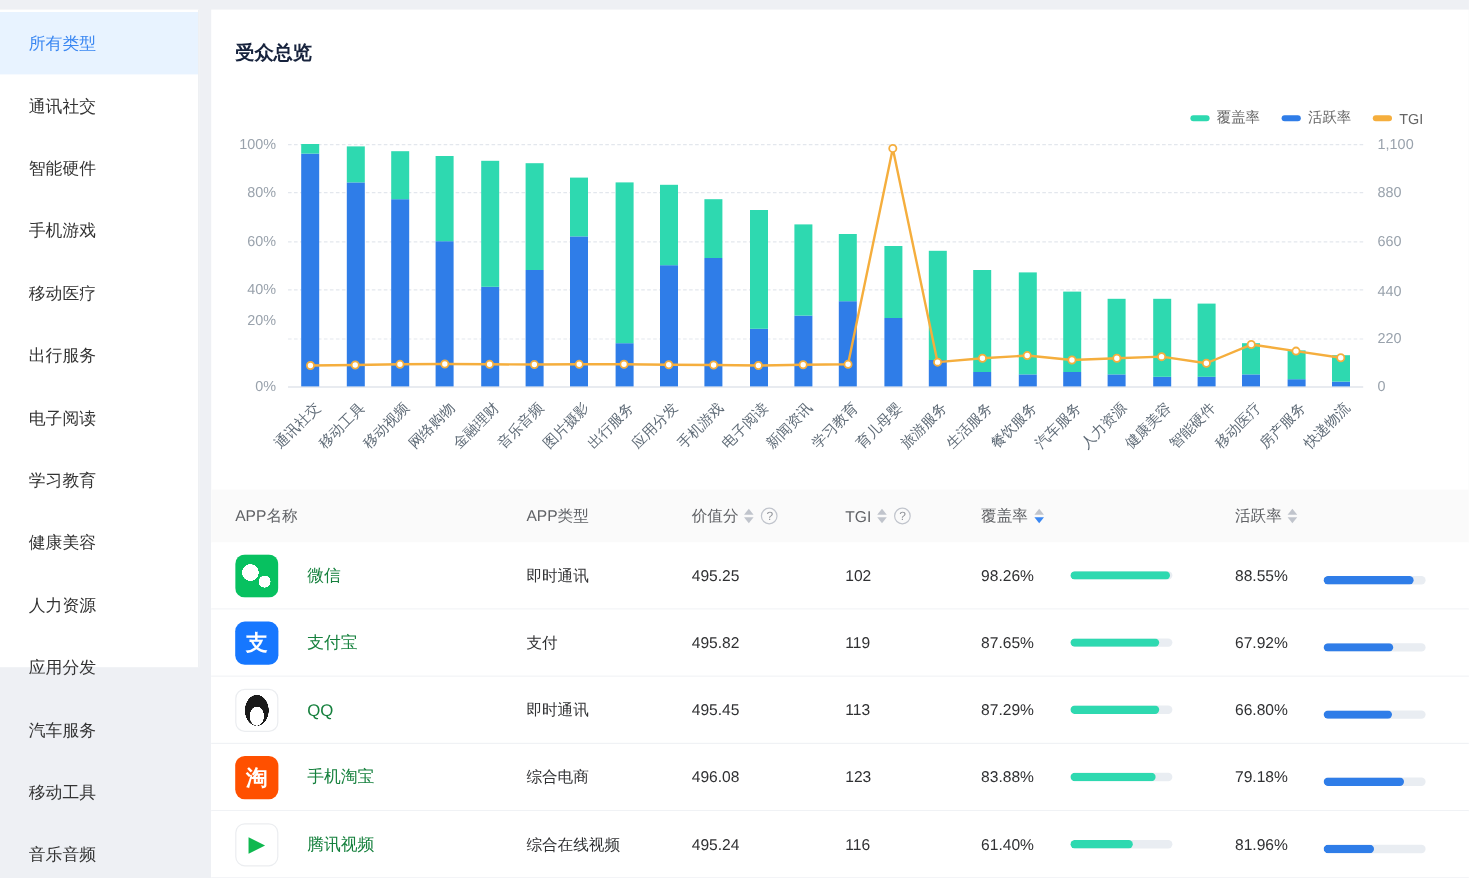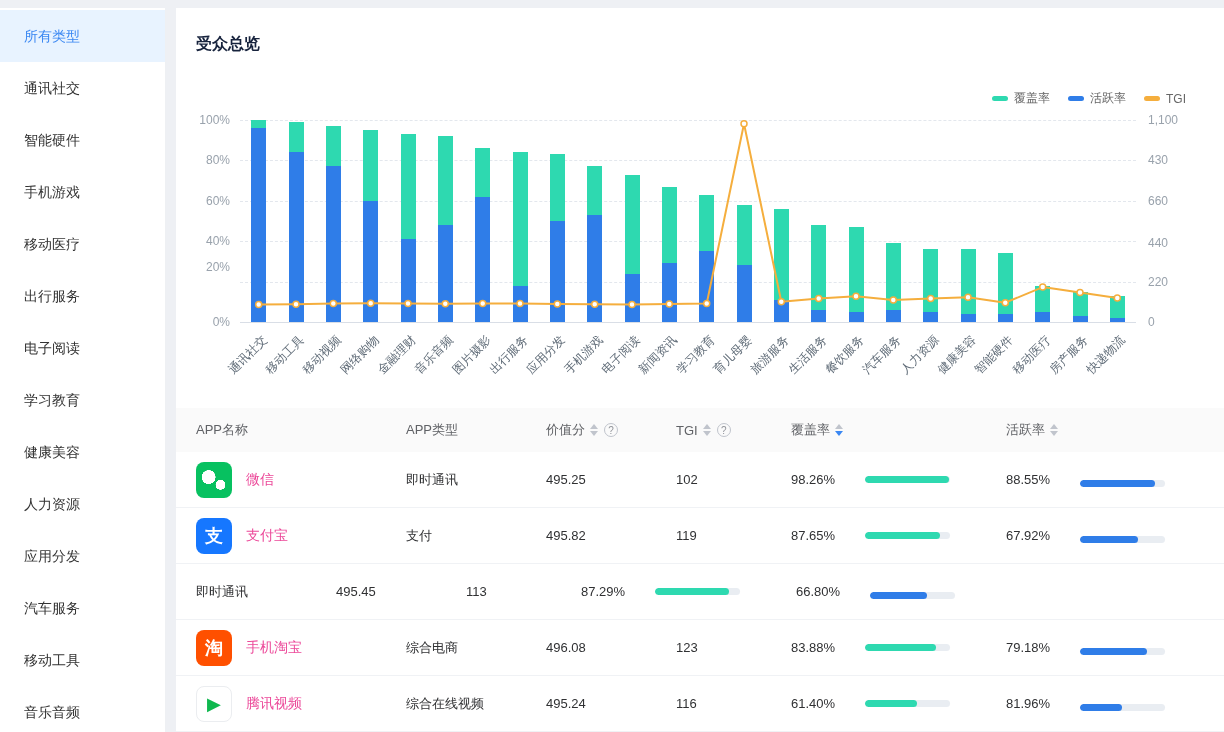--- a/index.html
+++ b/index.html
@@ -1,19 +1,19 @@
 <!DOCTYPE html>
 <html><head>
 <meta charset="utf-8">
 <style>
   * { margin:0; padding:0; box-sizing:border-box; }
   html,body { width:1224px; height:732px; overflow:hidden; background:#eef0f4;
     font-family:"Liberation Sans","DejaVu Sans",sans-serif; }
 
-  .sidebar { position:absolute; left:0; top:8px; width:166px; height:724px;
+  .sidebar { position:absolute; left:0; top:8px; width:166px; height:548px;
     background:#fff; border-right:1px solid #eef0f3; padding-top:2px; }
   .side-item { height:52px; line-height:52px; padding-left:24px; font-size:14px;
     color:#333; cursor:pointer; white-space:nowrap; }
   .side-item.active { background:#e8f3ff; color:#3a87f2; }
 
   .panel { position:absolute; left:176px; top:8px; width:1048px; height:724px; background:#fff; }
   .title { position:absolute; left:20px; top:26px; font-size:16px; font-weight:bold; color:#17233d; }
 
   .legend { position:absolute; right:38px; top:82px; display:flex; gap:18px; align-items:center; }
   .legend-item { display:flex; align-items:center; gap:6px; font-size:12px; color:#666; cursor:pointer; }
@@ -27,21 +27,21 @@
   .bar-seg { position:absolute; width:15px; }
   .xlab { position:absolute; font-size:12px; color:#5f6b77; white-space:nowrap;
     transform:rotate(-45deg); transform-origin:100% 0; }
 
   .table { position:absolute; top:400px; left:0; width:100%; }
   .thead { display:flex; align-items:center; height:44px; background:#fafafa;
     color:#606266; font-size:13px; padding-left:20px; }
   .trow { display:flex; align-items:center; height:56px; border-bottom:1px solid #f0f2f5;
     font-size:13px; color:#303133; padding-left:20px; background:#fff; }
   .col-name { width:210px; display:flex; align-items:center; gap:14px; }
-  .col-type { width:140px; }
+  .col-type { width:140px;margin-left:36px; }
   .col-value { width:130px; }
   .col-tgi { width:115px; }
   .col-cov { width:215px; display:flex; align-items:center; }
   .col-act { width:198px; display:flex; align-items:flex-end; }
   .th { display:flex; align-items:center; }
 
   .carets { display:inline-flex; flex-direction:column; margin-left:5px; cursor:pointer; }
   .caret-up { width:0; height:0; border-left:4px solid transparent; border-right:4px solid transparent;
     border-bottom:5px solid #c0c4cc; margin-bottom:2px; }
   .caret-down { width:0; height:0; border-left:4px solid transparent; border-right:4px solid transparent;
@@ -54,21 +54,21 @@
     justify-content:center; font-size:18px; font-weight:bold; flex:none; }
   .icon-wechat { background:
     radial-gradient(circle 7px at 35% 42%, #fff 98%, rgba(255,255,255,0) 100%),
     radial-gradient(circle 5px at 68% 63%, #fff 98%, rgba(255,255,255,0) 100%),
     #07c160; }
   .icon-qq { background:
     radial-gradient(ellipse 6px 8px at 50% 64%, #fff 98%, rgba(255,255,255,0) 100%),
     radial-gradient(ellipse 10px 13px at 50% 50%, #1a1a1a 98%, rgba(0,0,0,0) 100%),
     #fff; border:1px solid #ebedf0; }
   .icon-tencent-video { border:1px solid #ebedf0; }
-  .app-name { font-size:14px; color:#ec4899; }
+  .app-name { font-size:14px; color:#15803d;margin-left:10px; }
   .pct { width:64px; }
   .pbar { width:85px; height:7px; border-radius:4px; background:#e9edf2; margin-left:10px; overflow:hidden; }
   .pbar i { display:block; height:100%; border-radius:4px; }
 </style>
 </head>
 <body>
 
 <div class="page">
   <aside class="sidebar">
       <div class="side-item active">所有类型</div>
@@ -111,21 +111,21 @@
           <div class="tick-l" style="top: 140px;">20%</div>
           <div class="tick-r" style="top: 154.6px;">220</div>
           <div class="grid" style="top: 121.2px;"></div>
           <div class="tick-l" style="top: 114.2px;">40%</div>
           <div class="tick-r" style="top: 116px;">440</div>
           <div class="grid" style="top: 80.8px;"></div>
           <div class="tick-l" style="top: 73.8px;">60%</div>
           <div class="tick-r" style="top: 73.8px;">660</div>
           <div class="grid" style="top: 40.4px;"></div>
           <div class="tick-l" style="top: 33.4px;">80%</div>
-          <div class="tick-r" style="top: 33.4px;">430</div>
+          <div class="tick-r" style="top: 33.4px;">880</div>
           <div class="grid" style="top: 0px;"></div>
           <div class="tick-l" style="top: -7px;">100%</div>
           <div class="tick-r" style="top: -7px;">1,100</div>
           <div class="bar-seg" style="left: 11.1667px; bottom: 0px; height: 193.92px; background: rgb(47, 125, 232);"></div>
           <div class="bar-seg" style="left: 11.1667px; bottom: 193.92px; height: 8.08px; background: rgb(46, 217, 176);"></div>
           <div class="xlab" style="top: 212px; right: 877.333px;">通讯社交</div>
           <div class="bar-seg" style="left: 48.5px; bottom: 0px; height: 169.68px; background: rgb(47, 125, 232);"></div>
           <div class="bar-seg" style="left: 48.5px; bottom: 169.68px; height: 30.3px; background: rgb(46, 217, 176);"></div>
           <div class="xlab" style="top: 212px; right: 840px;">移动工具</div>
           <div class="bar-seg" style="left: 85.8333px; bottom: 0px; height: 155.54px; background: rgb(47, 125, 232);"></div>
@@ -301,20 +301,24 @@
               </span>
             </div>
             <div class="col-act">
               <span class="pct">67.92%</span>
               <span class="pbar">
                 <i style="width: 67.92%; background: rgb(47, 125, 232);"></i>
               </span>
             </div>
           </div>
           <div class="trow">
+            <div class="col-name">
+              <div class="app-icon icon-qq" style="color: rgb(26, 26, 26);"></div>
+              <span class="app-name">QQ</span>
+            </div>
             <div class="col-type">即时通讯</div>
             <div class="col-value">495.45</div>
             <div class="col-tgi">113</div>
             <div class="col-cov">
               <span class="pct">87.29%</span>
               <span class="pbar">
                 <i style="width: 87.29%; background: rgb(46, 217, 176);"></i>
               </span>
             </div>
             <div class="col-act">

